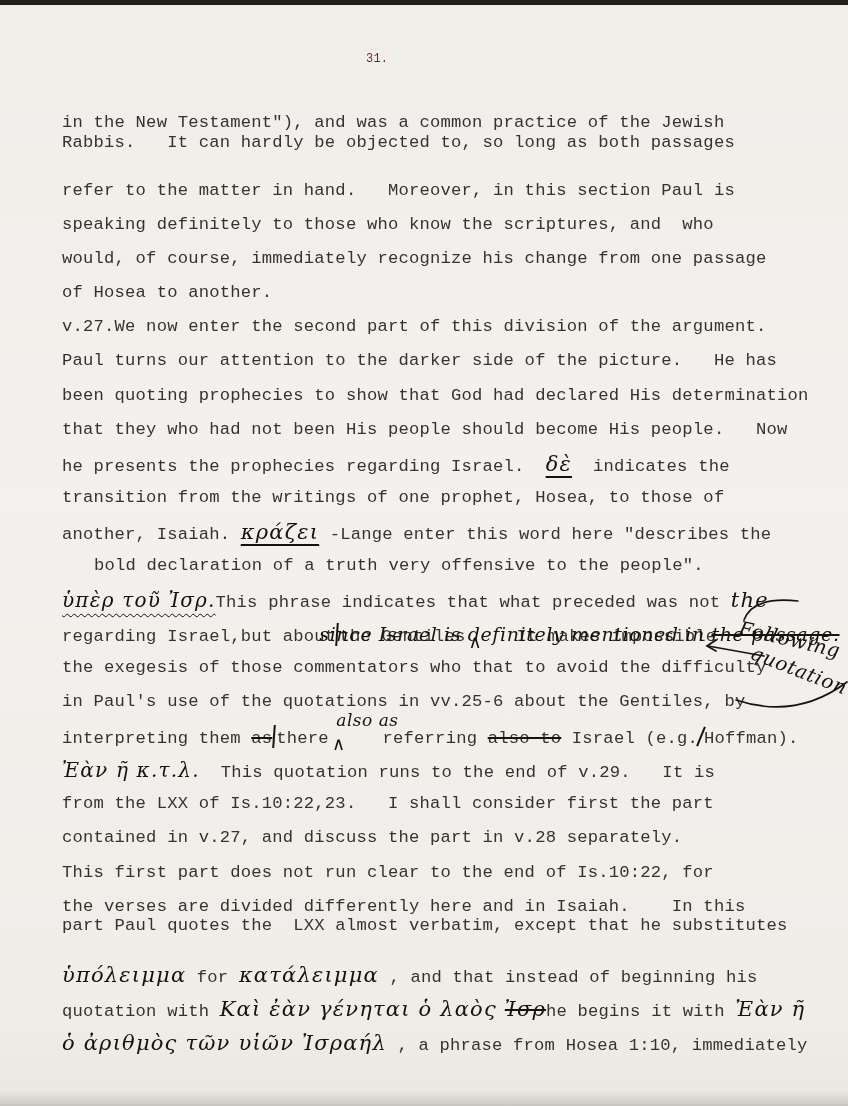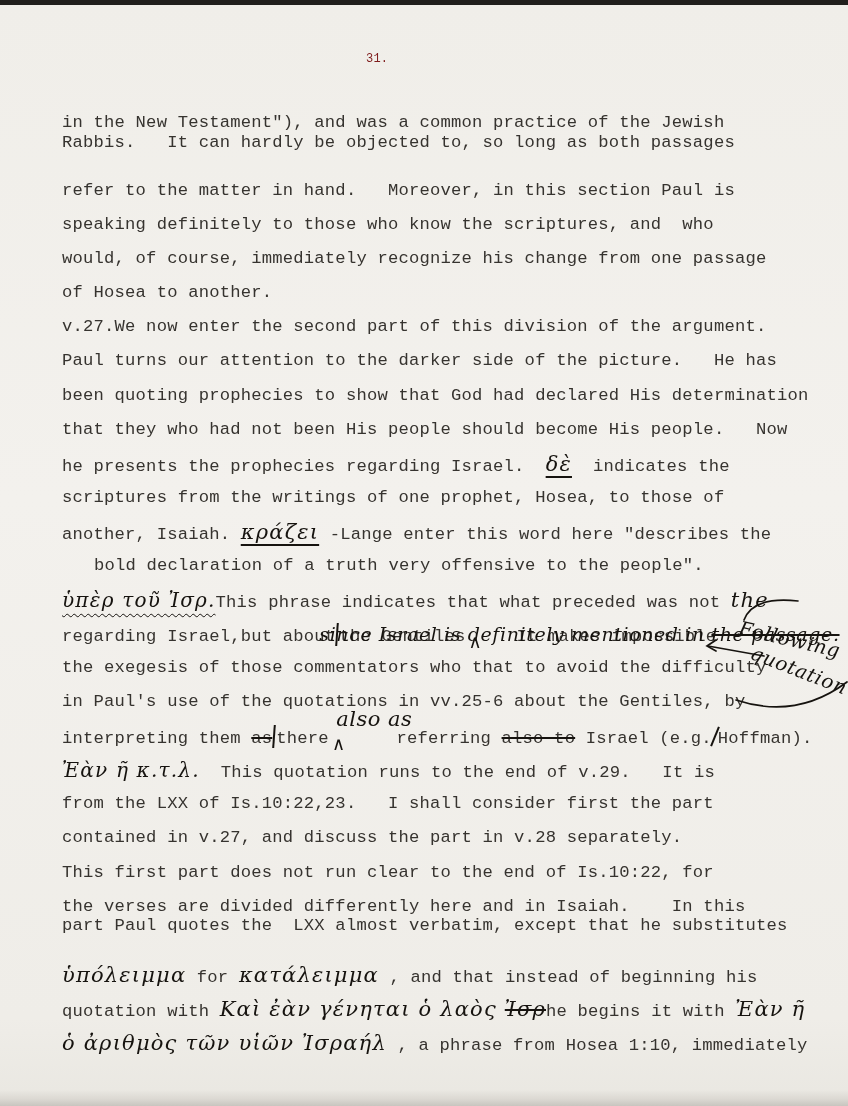--- a/index.html
+++ b/index.html
@@ -33,21 +33,21 @@
   .hand.big{font-size:20px;}
   .underlined{text-decoration:underline;text-decoration-thickness:1.6px;text-underline-offset:5px;text-decoration-color:#16130f;}
   .wavy{text-decoration:underline wavy;text-decoration-thickness:1.3px;text-underline-offset:6px;text-decoration-color:#16130f;}
   .struck{text-decoration:line-through;text-decoration-thickness:2.2px;text-decoration-color:#16130f;}
   .typed.struck{color:#36332f;}
   .caret-mark{
     font-family:"DejaVu Serif",serif;font-style:normal;font-size:18px;color:#16130f;
     position:relative;top:7px;margin:0 3px;display:inline-block;
   }
   .sup-insert{
-    position:relative;top:-17px;font-size:21px;letter-spacing:.5px;
+    position:relative;top:-17px;font-size:17px;letter-spacing:.5px;
     margin-left:-12px;margin-right:-16px;display:inline-block;
   }
   .pen-bar{
     display:inline-block;width:2px;height:23px;background:#16130f;
     vertical-align:-5px;transform:rotate(4deg);margin:0 1px;
   }
   .pen-slash{
     display:inline-block;width:2px;height:21px;background:#16130f;
     vertical-align:-4px;transform:rotate(22deg);margin:0 2px;
   }
@@ -78,21 +78,21 @@
     <div class="line" style="top: 132px; text-align: right;"><span class="typed">Rabbis.   It can hardly be objected to, so long as both passages</span></div>
     <div class="line" style="top: 180.14px;"><span class="typed">refer to the matter in hand.   Moreover, in this section Paul is</span></div>
     <div class="line" style="top: 214.21px;"><span class="typed">speaking definitely to those who know the scriptures, and  who</span></div>
     <div class="line" style="top: 248.28px;"><span class="typed">would, of course, immediately recognize his change from one passage</span></div>
     <div class="line" style="top: 282.35px;"><span class="typed">of Hosea to another.</span></div>
     <div class="line" style="top: 316.42px;"><span class="typed">v.27.We now enter the second part of this division of the argument.</span></div>
     <div class="line" style="top: 350.49px;"><span class="typed">Paul turns our attention to the darker side of the picture.   He has</span></div>
     <div class="line" style="top: 384.56px;"><span class="typed">been quoting prophecies to show that God had declared His determination</span></div>
     <div class="line" style="top: 418.63px;"><span class="typed">that they who had not been His people should become His people.   Now</span></div>
     <div class="line" style="top: 452.7px;"><span class="typed">he presents the prophecies regarding Israel.  </span><span class="hand underlined">δὲ</span><span class="typed">  indicates the</span></div>
-    <div class="line" style="top: 486.77px;"><span class="typed">scriptures from the writings of one prophet, Hosea, to those of</span></div>
+    <div class="line" style="top: 486.77px;"><span class="typed">transition from the writings of one prophet, Hosea, to those of</span></div>
     <div class="line" style="top: 520.84px;"><span class="typed">another, Isaiah. </span><span class="hand underlined">κράζει</span><span class="typed"> -Lange enter this word here "describes the</span></div>
     <div class="line" style="top: 554.91px; margin-left: 32px;"><span class="typed">bold declaration of a truth very offensive to the people".</span></div>
     <div class="line" style="top: 588.98px;"><span class="hand big wavy">ὑπὲρ τοῦ Ἰσρ.</span><span class="typed">This phrase indicates that what preceded was not </span><span class="hand">the</span></div>
     <div class="line" style="top: 623.05px;"><span class="typed">regarding Israel,but about</span><span class="pen-bar"></span><span class="typed">the Gentiles</span><span class="caret-mark">∧</span><span class="typed">   It makes impossible</span></div>
     <div class="line" style="top: 657.12px;"><span class="typed">the exegesis of those commentators who that to avoid the difficulty</span></div>
     <div class="line" style="top: 691.19px;"><span class="typed">in Paul's use of the quotations in vv.25-6 about the Gentiles, by</span></div>
     <div class="line" style="top: 725.26px;"><span class="typed">interpreting them </span><span class="typed struck">as</span><span class="pen-bar"></span><span class="typed">there</span><span class="caret-mark">∧</span><span class="hand sup-insert">also as</span><span class="typed">referring </span><span class="typed struck">also to</span><span class="typed"> Israel (e.g.</span><span class="pen-slash"></span><span class="typed">Hoffman).</span></div>
     <div class="line" style="top: 759.33px;"><span class="hand big">Ἐὰν ῆ κ.τ.λ.</span><span class="typed">  This quotation runs to the end of v.29.   It is</span></div>
     <div class="line" style="top: 793.4px;"><span class="typed">from the LXX of Is.10:22,23.   I shall consider first the part</span></div>
     <div class="line" style="top: 827.47px;"><span class="typed">contained in v.27, and discuss the part in v.28 separately.</span></div>

